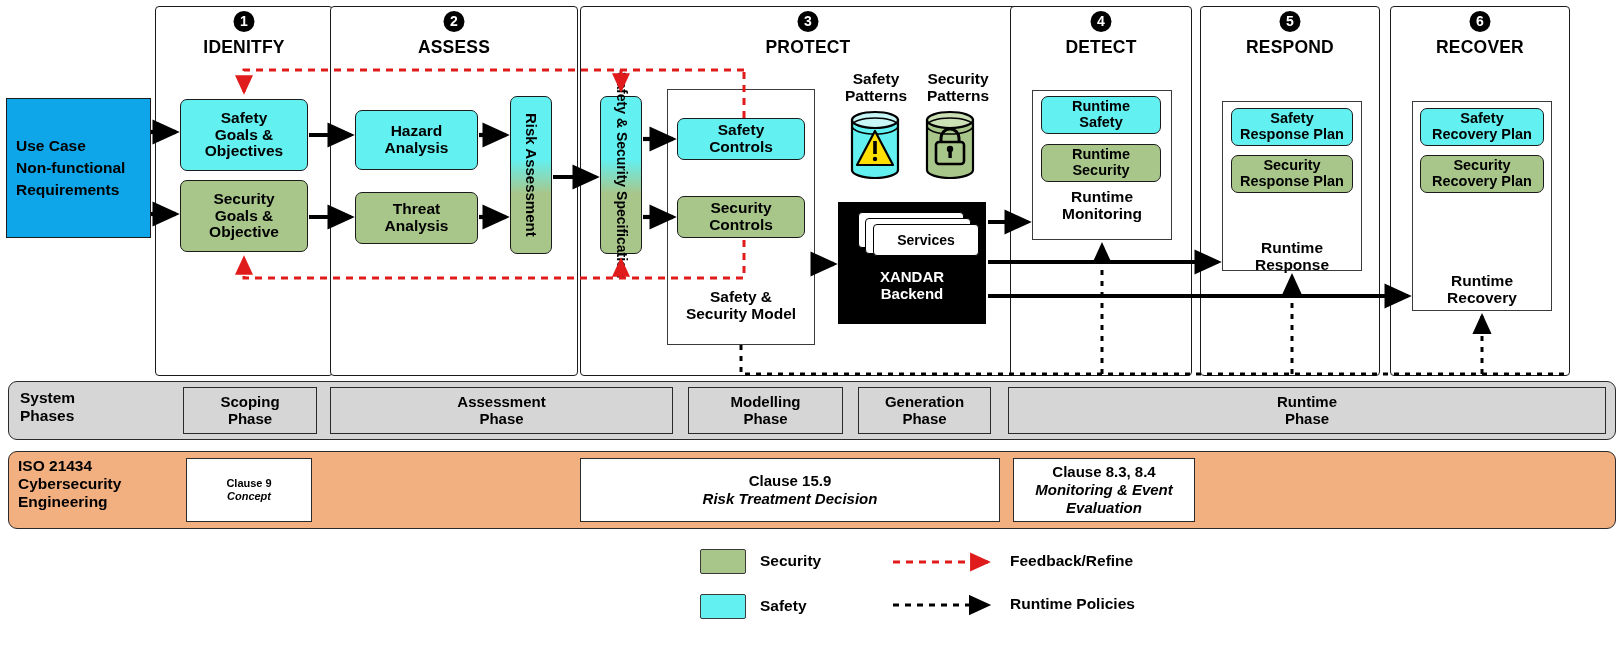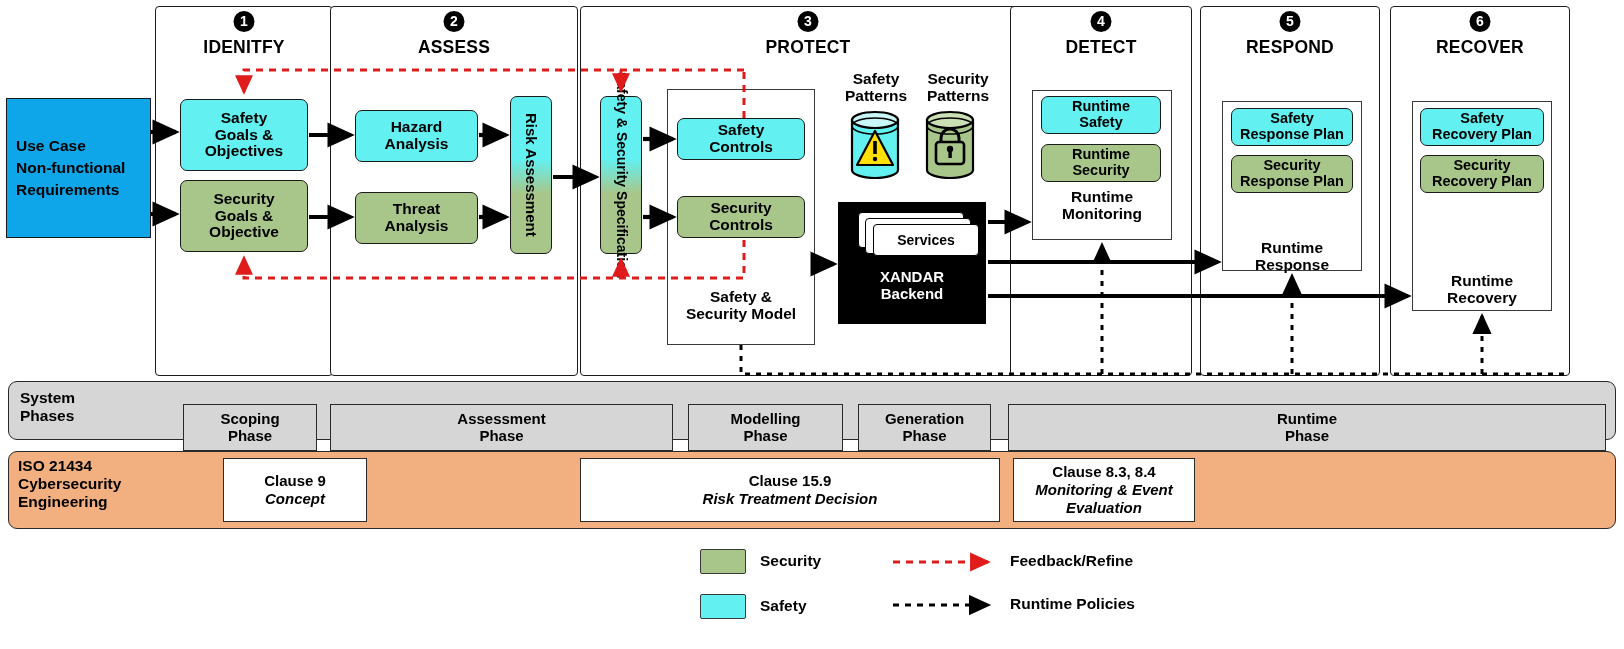--- a/index.html
+++ b/index.html
@@ -50,21 +50,21 @@
   }
   .svc-stack{position:absolute;}
   .svc{position:absolute;background:#fff;border:1.6px solid #000;border-radius:4px;}
   .svc-top{display:flex;align-items:center;justify-content:center;font-weight:bold;font-size:14px;color:#000;}
 
   
   .band{border:1.8px solid #2a2a2a;border-radius:9px;}
   .band-sys{background:#D6D6D6;}
   .band-iso{background:#F2AF80;}
   .band-lbl{position:absolute;font-weight:bold;color:#000;line-height:1.15;}
-  .phase-box{border:1.5px solid #2a2a2a;background:#D6D6D6;display:flex;align-items:center;justify-content:center;text-align:center;font-weight:bold;line-height:1.12;margin-top:17px;}
+  .phase-box{border:1.5px solid #2a2a2a;background:#D6D6D6;display:flex;align-items:center;justify-content:center;text-align:center;font-weight:bold;line-height:1.12;}
   .clause-box{border:1.5px solid #2a2a2a;background:#fff;display:flex;flex-direction:column;align-items:center;justify-content:center;text-align:center;line-height:1.18;padding:2px 4px;}
   .clause-box .c1{font-weight:bold;}
   .clause-box .c2{font-weight:bold;font-style:italic;}
 
   
   .lg-swatch{border:1.6px solid #3a3a3a;border-radius:2px;}
   .lg-text{position:absolute;font-weight:bold;color:#000;font-size:15.5px;}
 
   svg.overlay{position:absolute;left:0;top:0;width:1624px;height:649px;pointer-events:none;}
 </style>
@@ -115,21 +115,21 @@
     <span style="white-space:pre-line;">Safety
 Goals &amp;
 Objectives</span>
   </div>
   <div class="abs pbox security" style="left:180px;top:180px;width:128px;height:72px;font-size:15.5px;">
     <span style="white-space:pre-line;">Security
 Goals &amp;
 Objective</span>
   </div>
 
-  <div class="abs pbox safety" style="left:355px;top:110px;width:123px;height:52px;font-size:15.5px;">
+  <div class="abs pbox safety" style="left:355px;top:110px;width:123px;height:60px;font-size:15.5px;">
     <span style="white-space:pre-line;">Hazard
 Analysis</span>
   </div>
   <div class="abs pbox security" style="left:355px;top:192px;width:123px;height:52px;font-size:15.5px;">
     <span style="white-space:pre-line;">Threat
 Analysis</span>
   </div>
   <div class="abs pbox vgrad" style="left:510px;top:96px;width:42px;height:158px;">
     <span class="vtext" style="font-size:15px;">Risk Assessment</span>
   </div>
@@ -242,21 +242,21 @@
     <span style="white-space:pre-line;">Runtime
 Phase</span>
   </div>
 
   <div class="abs band band-iso" style="left:8px;top:451px;width:1608px;height:78px;"></div>
   <div class="abs band-lbl" style="left:18px;top:457px;width:165px;font-size:15.5px;">
     <span style="white-space:pre-line;">ISO 21434
 Cybersecurity
 Engineering</span>
   </div>
-  <div class="abs clause-box" style="left:186px;top:458px;width:144px;height:64px;font-size:15px;margin-left:37px;">
+  <div class="abs clause-box" style="left:186px;top:458px;width:126px;height:64px;font-size:11px;">
     <span class="c1">Clause 9</span>
     <span class="c2">Concept</span>
   </div>
   <div class="abs clause-box" style="left:580px;top:458px;width:420px;height:64px;font-size:15px;">
     <span class="c1">Clause 15.9</span>
     <span class="c2">Risk Treatment Decision</span>
   </div>
   <div class="abs clause-box" style="left:1013px;top:458px;width:182px;height:64px;font-size:15px;">
     <span class="c1">Clause 8.3, 8.4</span>
     <span class="c2">Monitoring &amp; Event Evaluation</span>

